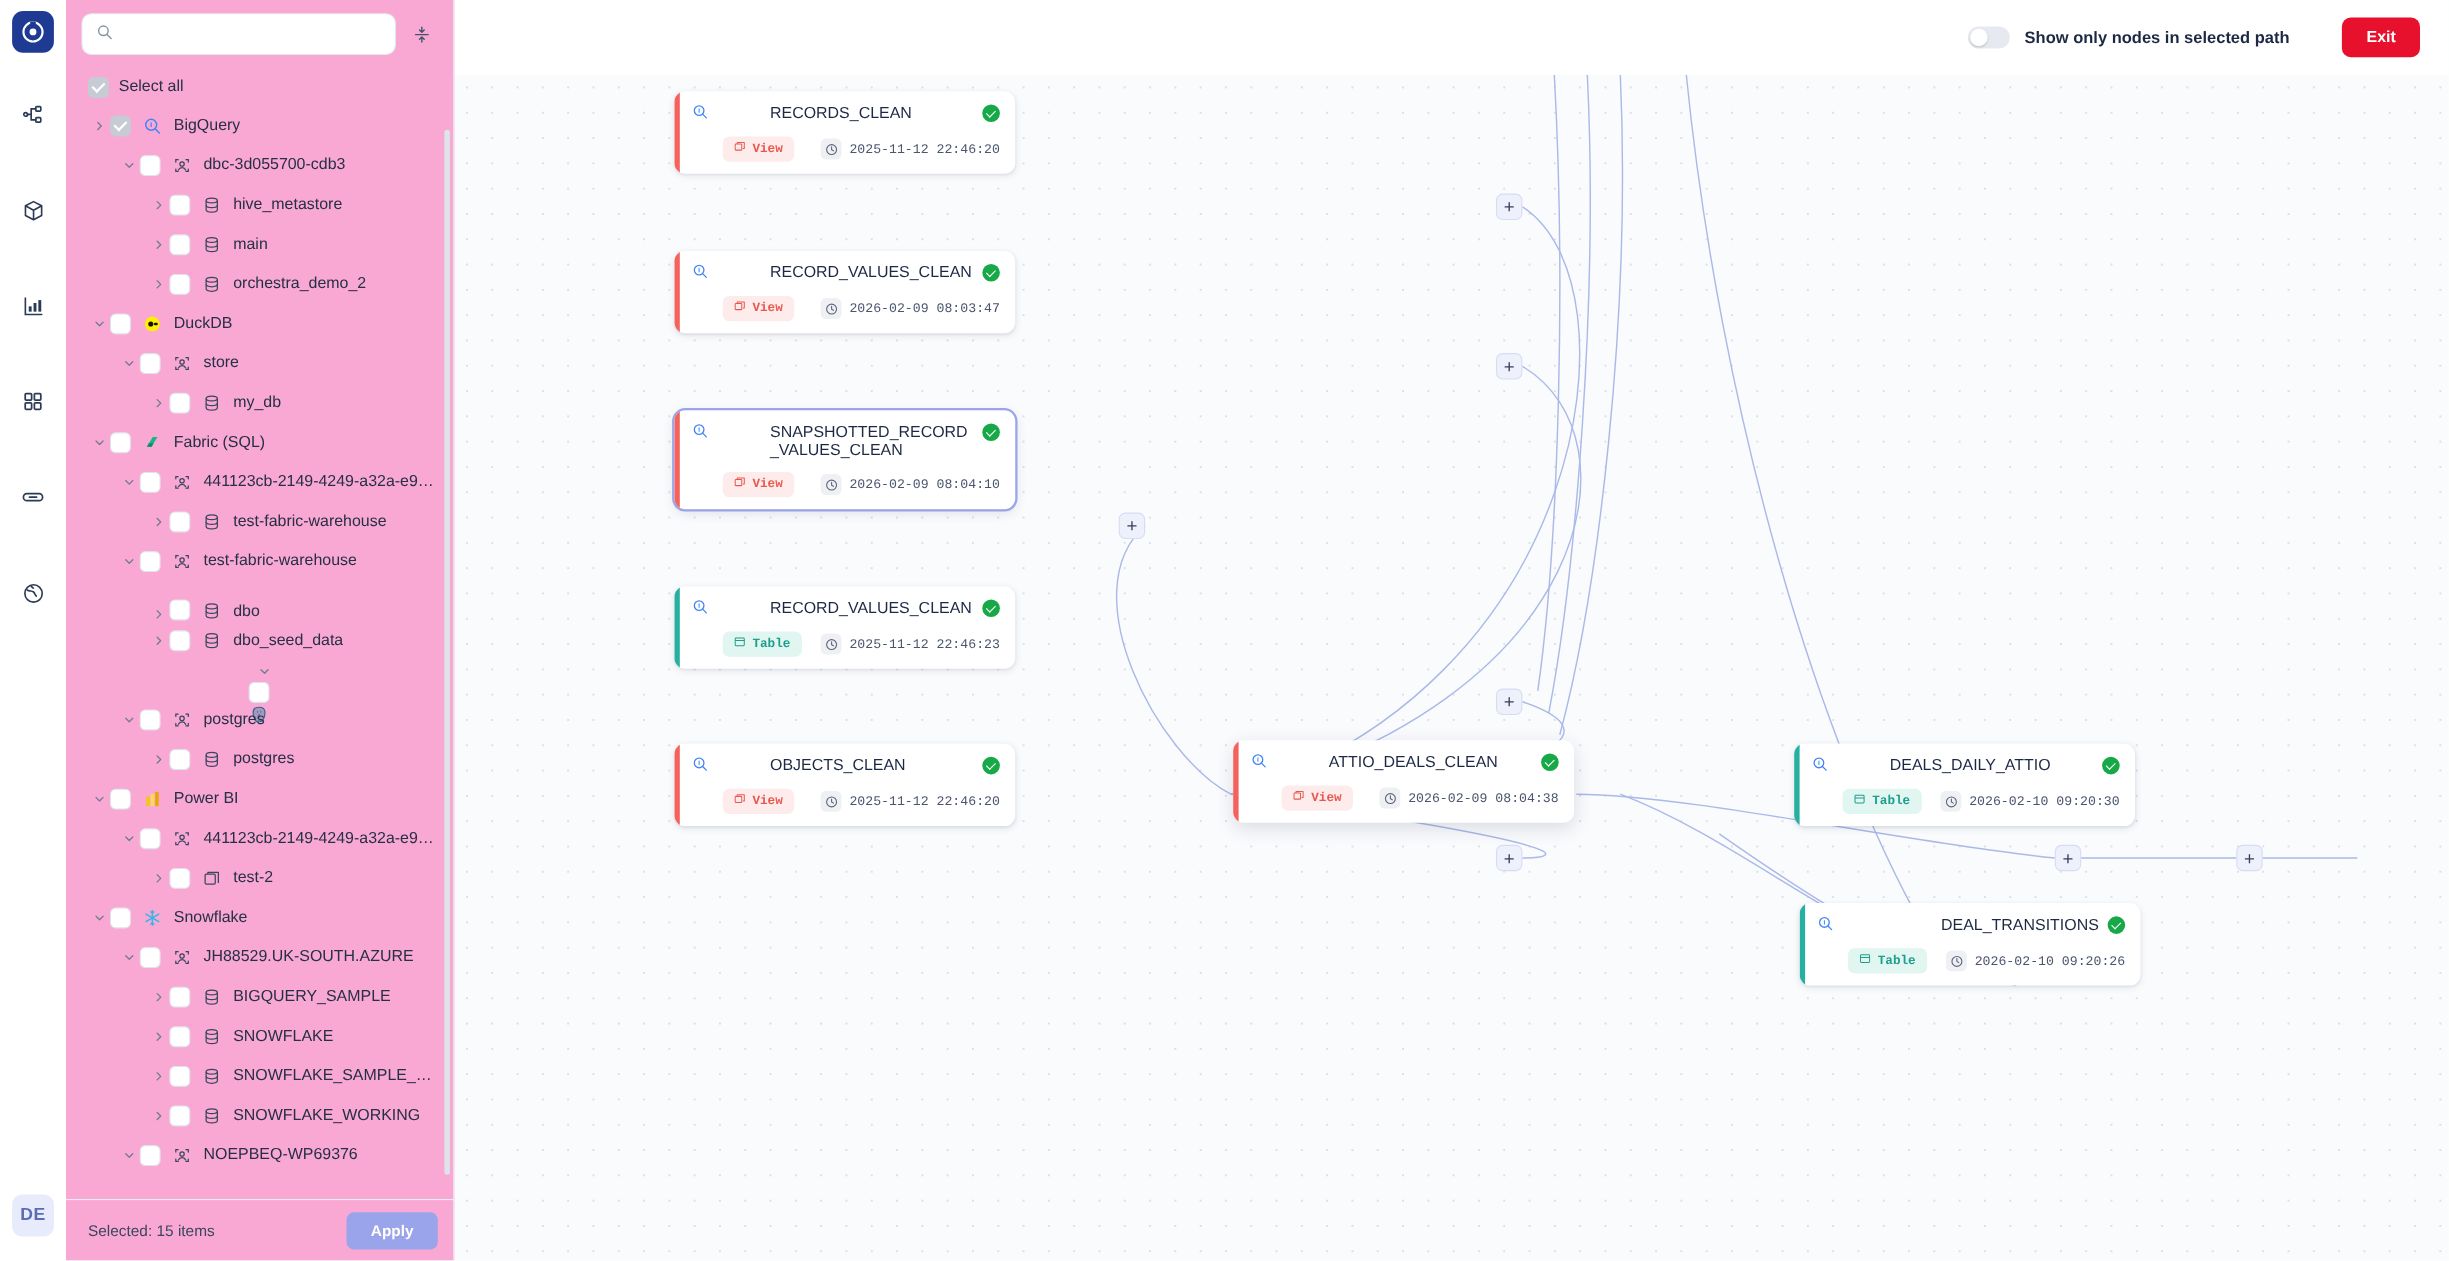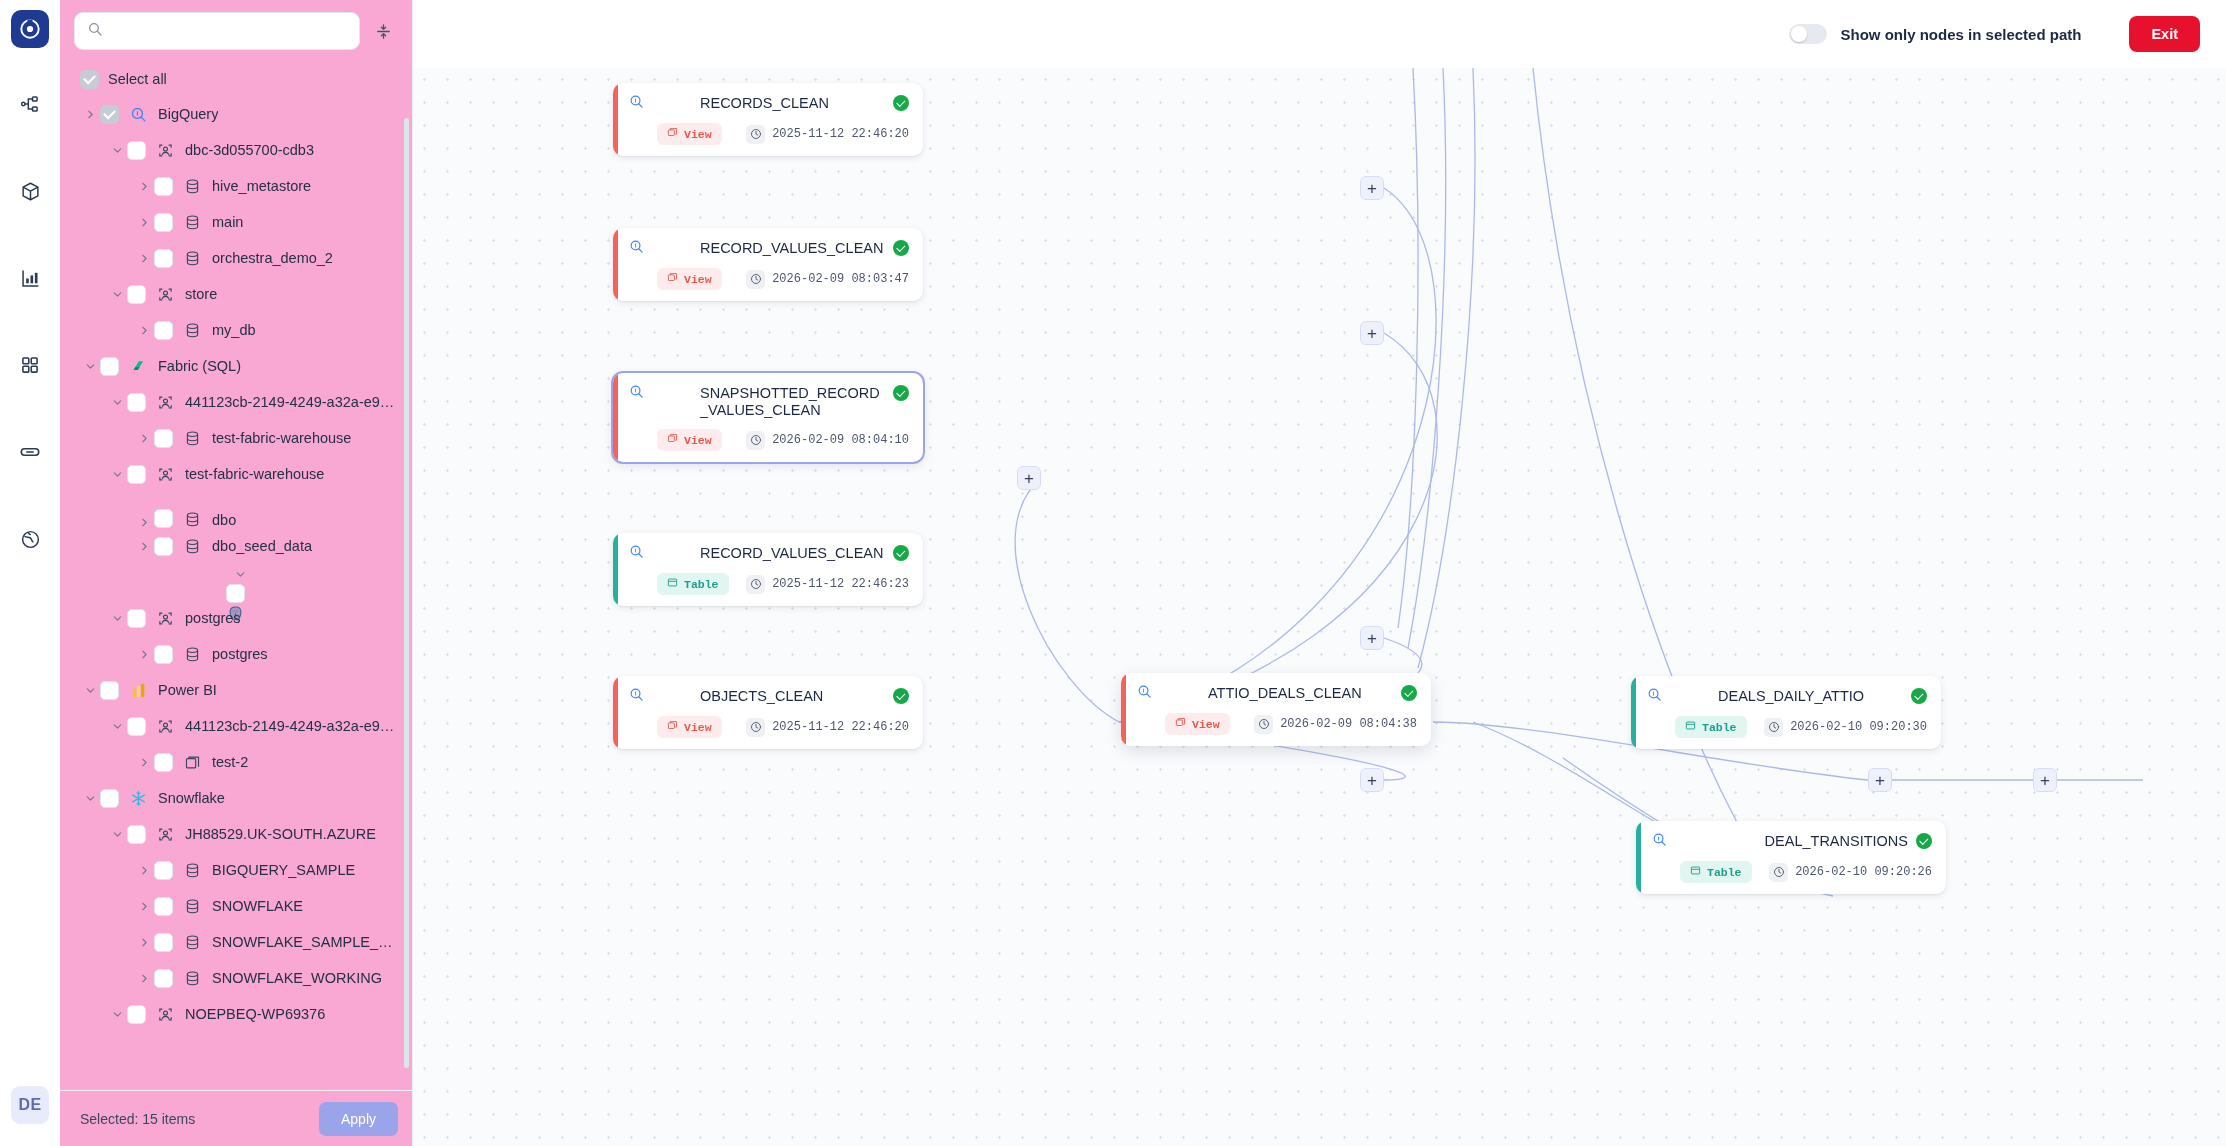--- a/index.html
+++ b/index.html
@@ -113,21 +113,21 @@
   .select-all-row { padding-left: 20px; height: 34px; }
 
   .sb-footer {
     height: 56px; border-top: 1px solid #eceff4;
     display: flex; align-items: center; justify-content: space-between;
     padding: 0 14px 0 20px;
   }
   .sel-count { font-size: 14px; color: #3b465e; }
   .apply-btn {
     background: #9aa4ea; color: #fff; border: none; border-radius: 7px;
-    font-size: 14px; font-family: inherit; font-weight: 400;
+    font-size: 14px; font-family: inherit; font-weight: 700;
     padding: 9px 22px; cursor: pointer; margin-left: 12px;
   }
 
   
   .canvas-wrap { flex: 1 1 auto; position: relative; background: #fafbfd; }
   .topbar {
     position: absolute; top: 0; left: 0; right: 0; height: 68px;
     background: #ffffff;
     display: flex; align-items: center; justify-content: flex-end;
     padding-right: 26px; gap: 18px; z-index: 4;
@@ -385,20 +385,36 @@
             <span class="cbox"></span>
             <span class="ticon">
               <svg width="17" height="17" viewBox="0 0 24 24" fill="none" stroke="#3b465e" stroke-width="1.6">
                 <ellipse cx="12" cy="6" rx="7.2" ry="3.1"></ellipse>
                 <path d="M4.8 6v11.8c0 1.7 3.2 3.1 7.2 3.1s7.2-1.4 7.2-3.1V6"></path>
                 <path d="M4.8 12c0 1.7 3.2 3.1 7.2 3.1s7.2-1.4 7.2-3.1"></path>
               </svg>
             </span>
             <span class="rlabel">orchestra_demo_2</span>
           </div>
+          <div class="row" style="padding-left: 20px;">
+            <span class="caret">
+              <svg width="11" height="11" viewBox="0 0 24 24" fill="none" stroke="currentColor" stroke-width="2.6" stroke-linecap="round" stroke-linejoin="round">
+                <path d="M5 8.5 12 15.5 19 8.5"></path>
+              </svg>
+            </span>
+            <span class="cbox"></span>
+            <span class="ticon">
+              <svg width="17" height="17" viewBox="0 0 24 24">
+                <circle cx="12" cy="12" r="9.5" fill="#fff000"></circle>
+                <circle cx="10" cy="12" r="3.3" fill="#111"></circle>
+                <rect x="14" y="10.4" width="5" height="3.2" rx="1.6" fill="#111"></rect>
+              </svg>
+            </span>
+            <span class="rlabel">DuckDB</span>
+          </div>
           <div class="row" style="padding-left: 47px;">
             <span class="caret">
               <svg width="11" height="11" viewBox="0 0 24 24" fill="none" stroke="currentColor" stroke-width="2.6" stroke-linecap="round" stroke-linejoin="round">
                 <path d="M5 8.5 12 15.5 19 8.5"></path>
               </svg>
             </span>
             <span class="cbox"></span>
             <span class="ticon">
               <svg width="17" height="17" viewBox="0 0 24 24" fill="none" stroke="#3b465e" stroke-width="1.6" stroke-linecap="round">
                 <circle cx="12" cy="10" r="2.8"></circle>

